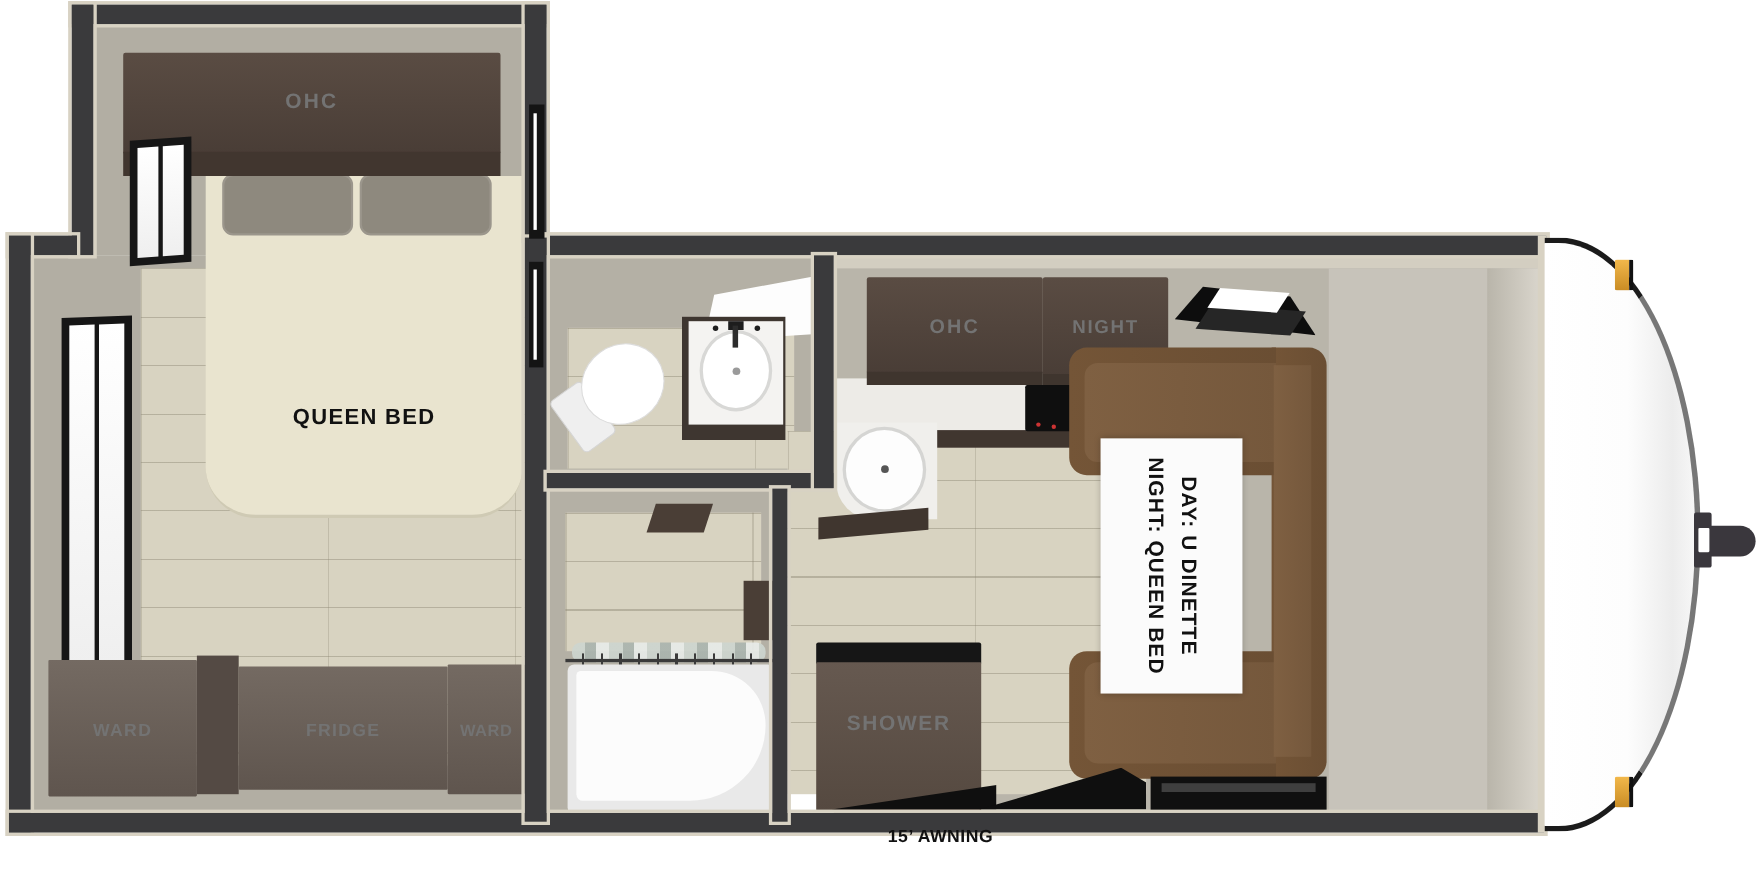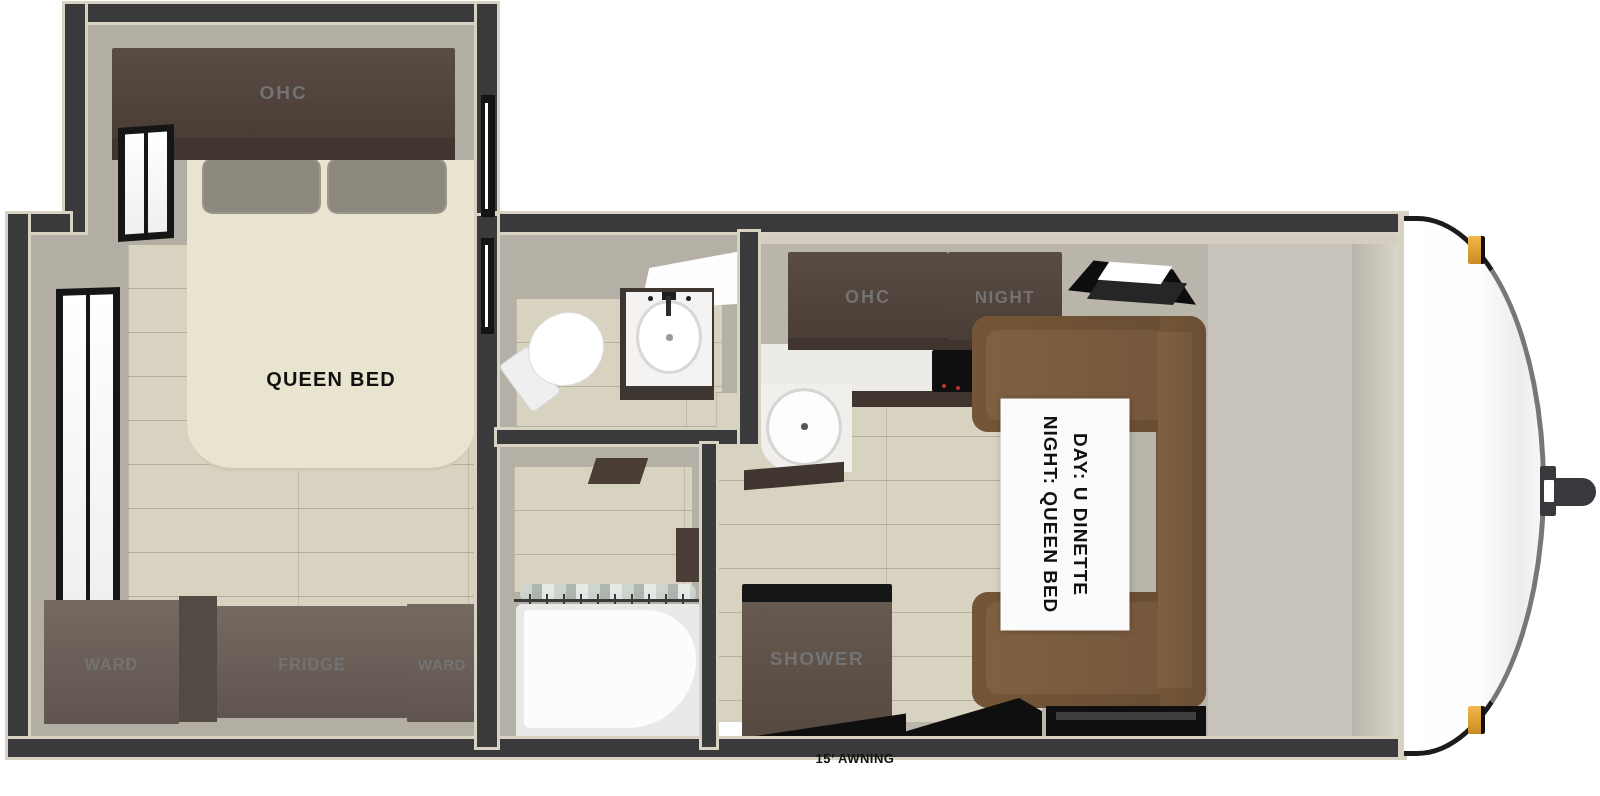--- a/index.html
+++ b/index.html
@@ -159,15 +159,15 @@
   <div class="abs" style="left:1404px;top:216px;width:142px;height:540px;box-sizing:border-box;
               background:linear-gradient(90deg,#ffffff 0%,#fdfdfd 55%,#ececec 85%,#f7f7f7 100%);
               border:5px solid #1b1b1b;border-left:none;border-right-color:#777;
               border-radius:0 130px 130px 0 / 0 272px 272px 0;"></div>
   <div class="abs" style="left:1468px;top:236px;width:13px;height:28px;background:linear-gradient(180deg,#f2b84b,#c98c24);border-right:4px solid #111;border-radius:2px;"></div>
   <div class="abs" style="left:1468px;top:706px;width:13px;height:28px;background:linear-gradient(180deg,#f2b84b,#c98c24);border-right:4px solid #111;border-radius:2px;"></div>
   <div class="abs" style="left:1540px;top:466px;width:16px;height:50px;background:#3a373d;border-radius:2px;"></div>
   <div class="abs" style="left:1552px;top:478px;width:44px;height:28px;background:#3a373d;border-radius:0 14px 14px 0;"></div>
   <div class="abs" style="left:1544px;top:480px;width:10px;height:22px;background:#ffffff;border-radius:1px;"></div>
 
-  <div class="abs lbl dark-lbl" style="left:735px;top:752px;width:240px;font-size:13px;letter-spacing:0.5px;">15’ AWNING</div>
+  <div class="abs lbl dark-lbl" style="left:735px;top:752px;width:240px;font-size:16px;letter-spacing:0.5px;">15’ AWNING</div>
 
 </div>
 
 </body></html>

